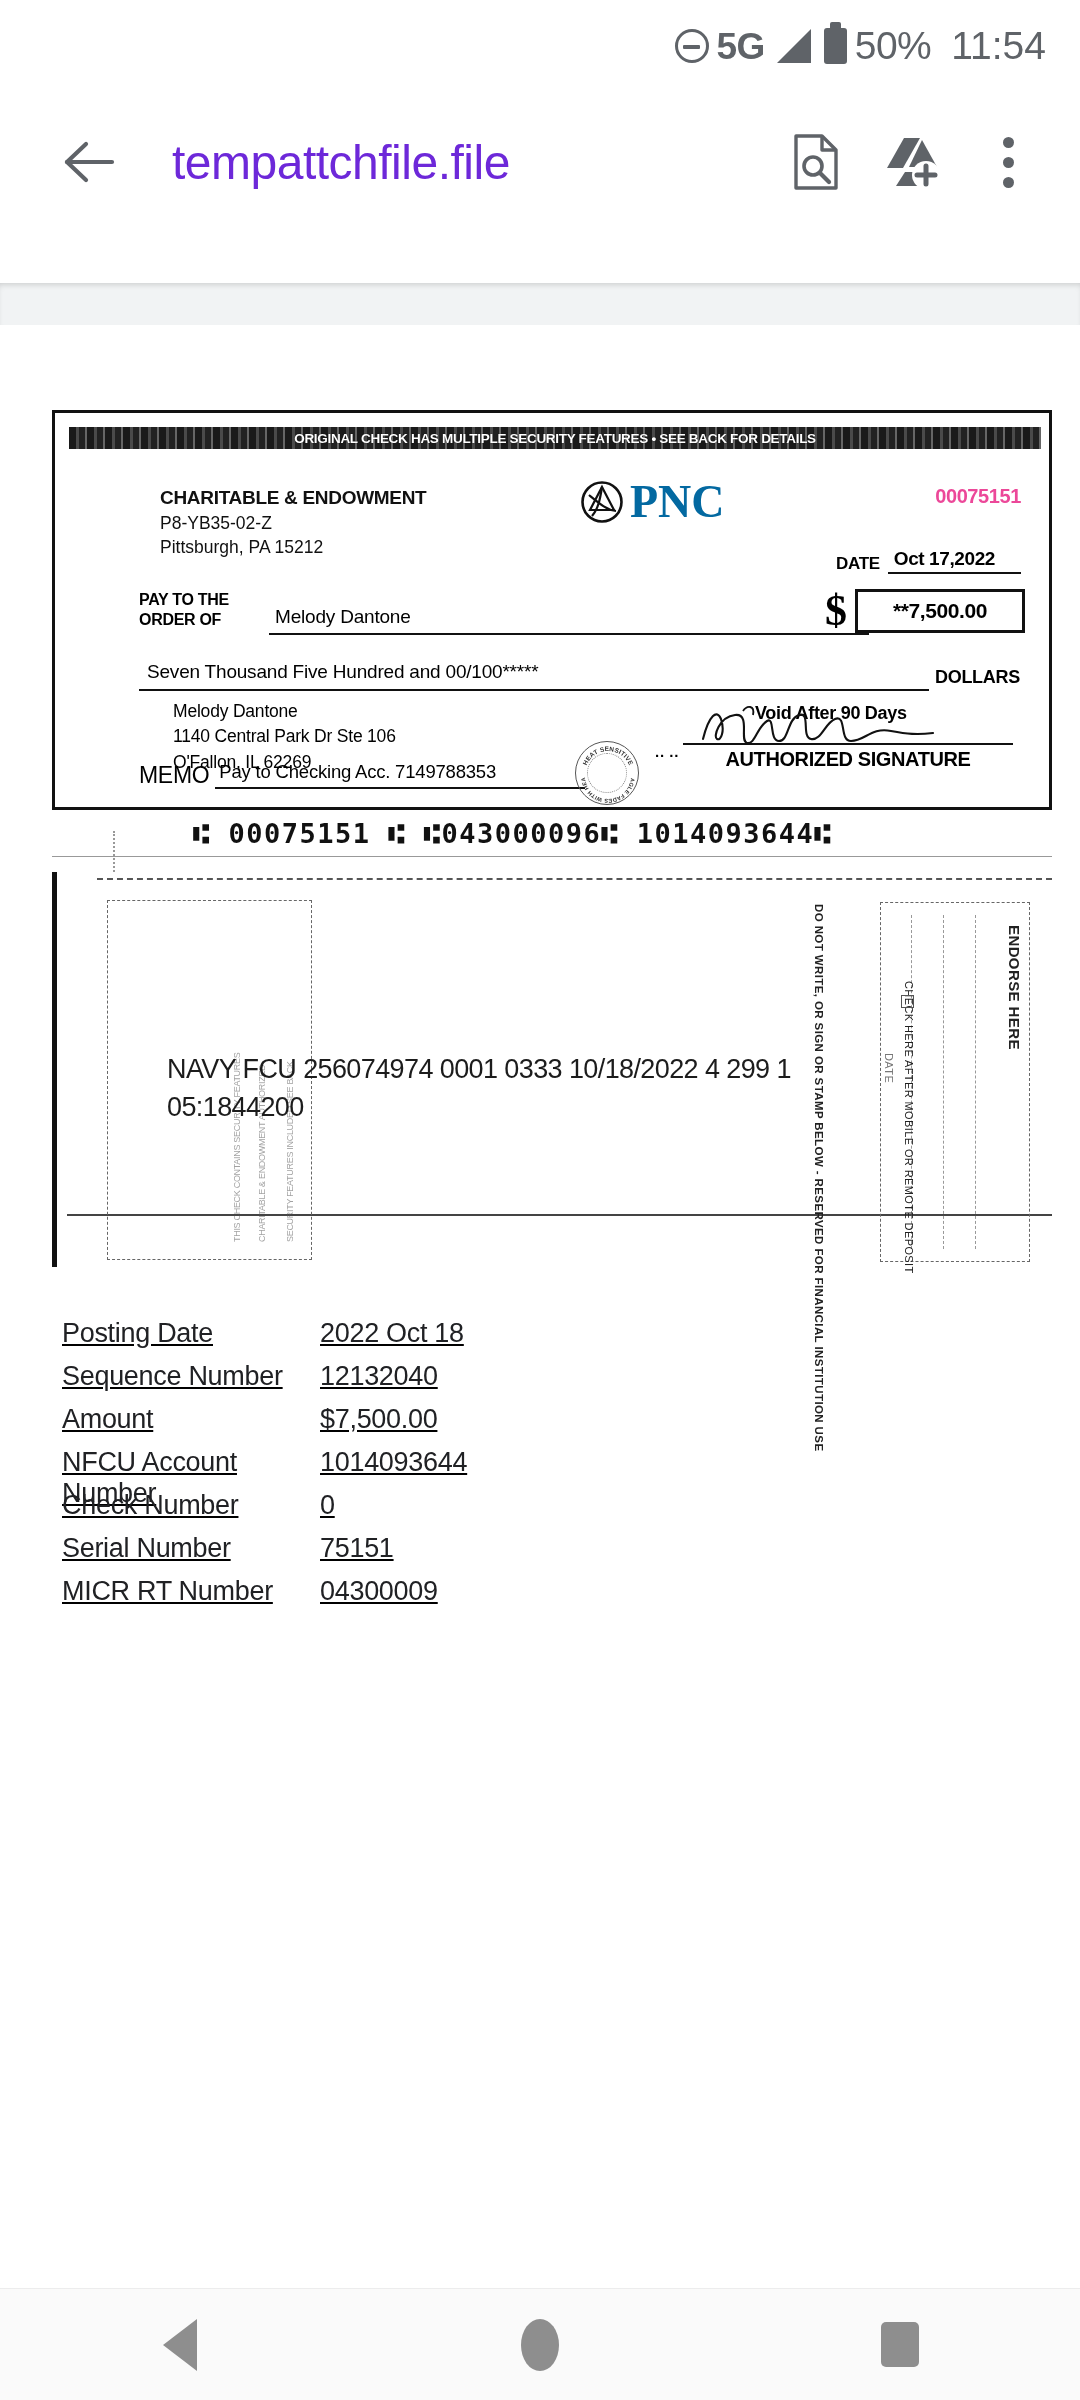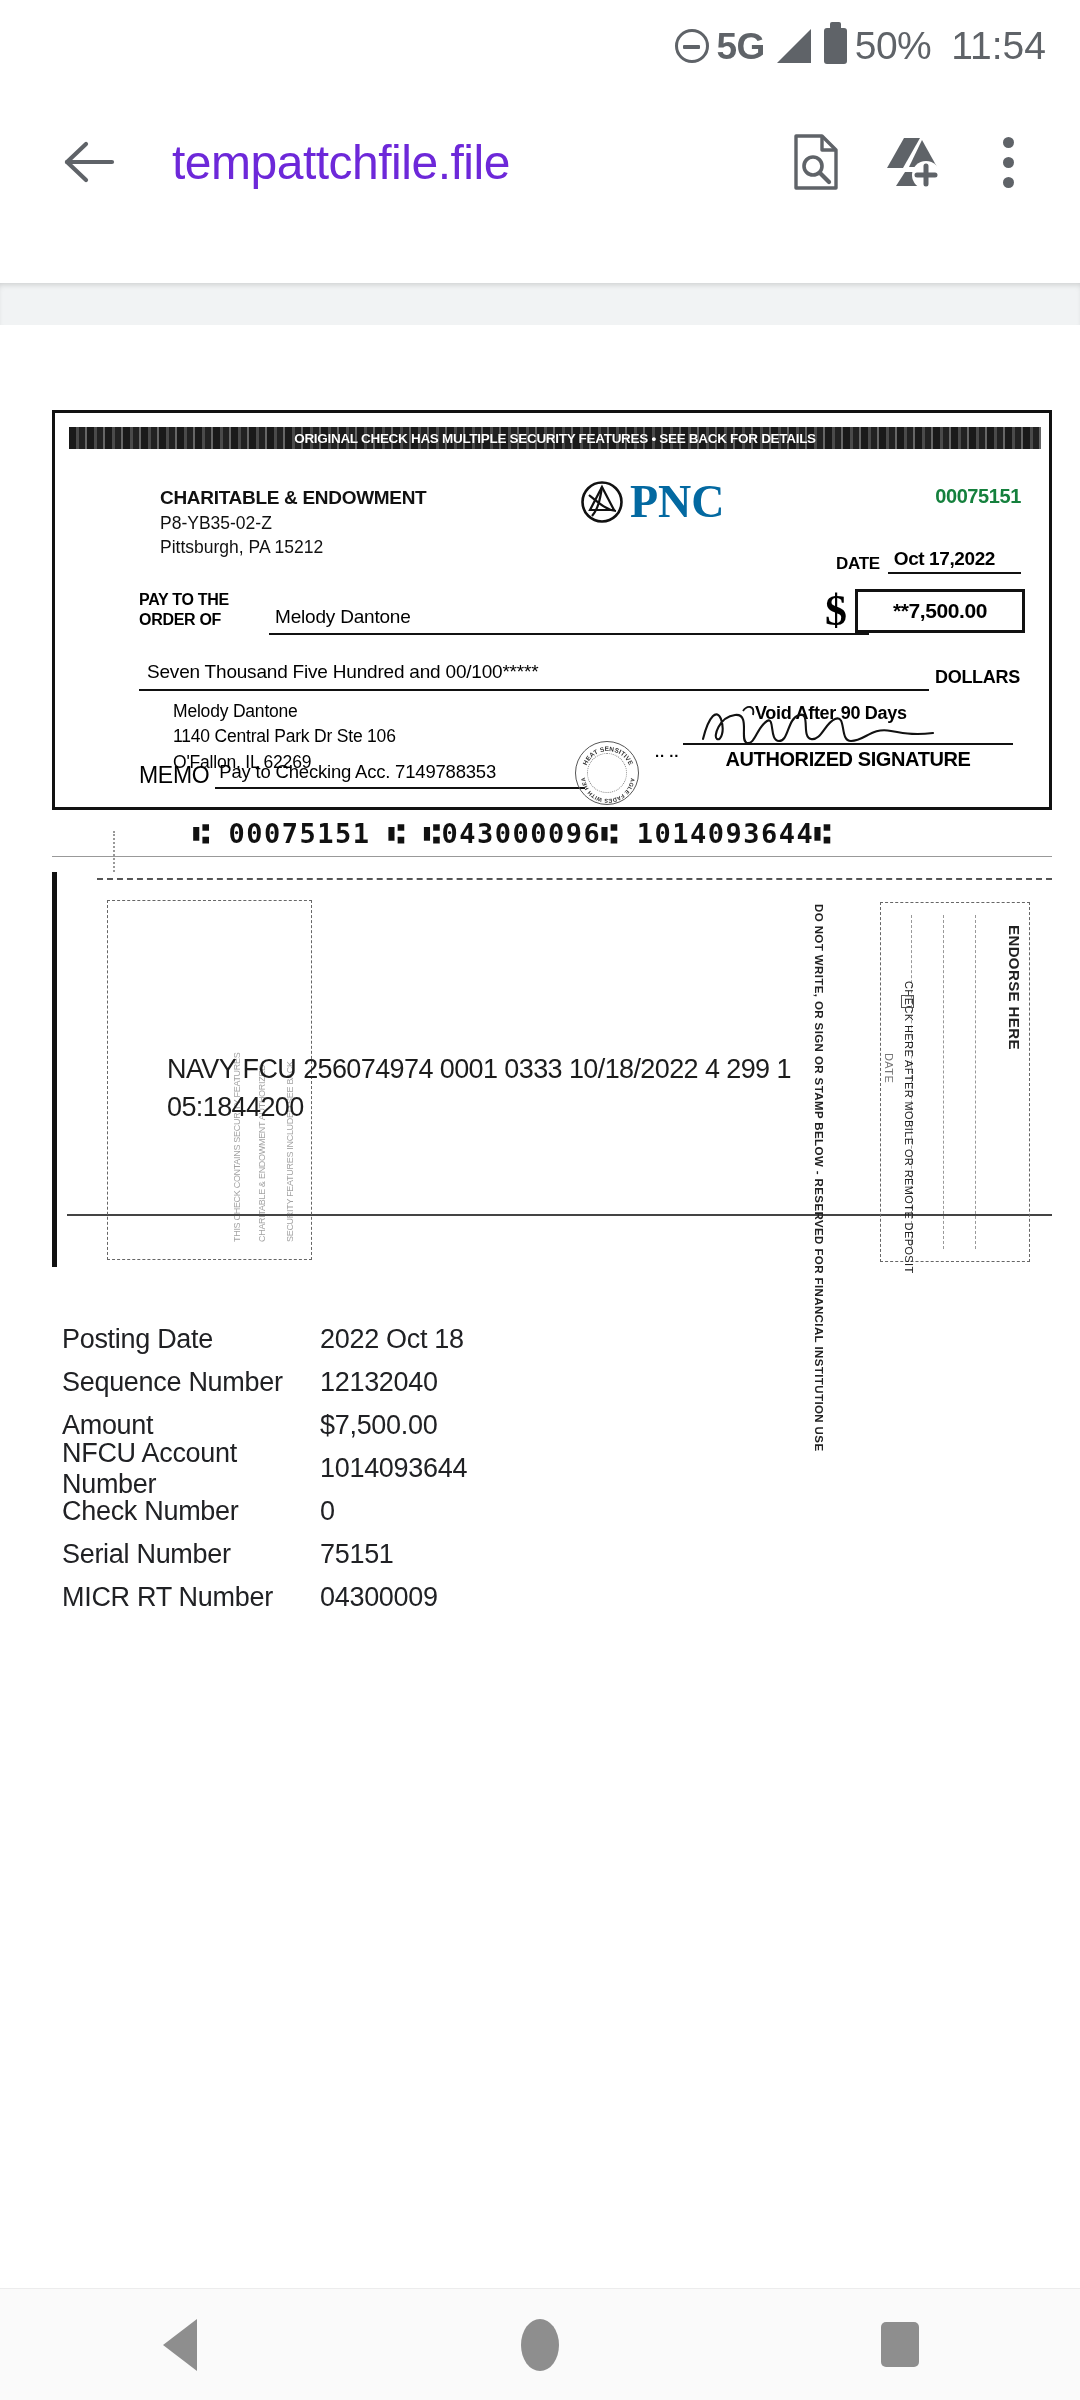--- a/index.html
+++ b/index.html
@@ -72,21 +72,21 @@
   .payer {
     position:absolute; left: 105px; top: 72px; line-height: 1.38;
     font-size: 17.5px; color:#111; font-weight: 400;
   }
   .payer .nm { font-weight: bold; font-size: 19px; letter-spacing: -0.3px; }
   .pnc { position:absolute; left: 525px; top: 66px; display:flex; align-items:center; gap: 6px; }
   .pnc-mark { width: 44px; height: 44px; }
   .pnc-word { font-family:"Liberation Serif", serif; font-size: 46px; font-weight: 700;
      color:#0369a1; letter-spacing: 0px; line-height:1; }
   .chknum { position:absolute; right: 28px; top: 72px; font-size: 20px; font-weight: bold;
-     letter-spacing:-0.4px; color:#15803d; }
+     letter-spacing:-0.4px; color:#ec4899; }
   .dateline { position:absolute; right: 28px; top: 135px; display:flex; align-items:flex-end; gap:8px; }
   .dateline .lbl { font-size: 17px; font-weight:bold; letter-spacing:-0.3px; }
   .dateline .val { font-size: 19px; font-weight: bold; border-bottom: 2px solid #111;
      padding: 0 26px 2px 6px; letter-spacing:-0.4px; }
 
   .payto { position:absolute; left: 84px; top: 185px; width: 820px; }
   .payto .lab { position:absolute; left:0; top:-8px; font-size:16px; font-weight:bold;
      line-height: 1.25; letter-spacing:-0.3px; }
   .payto .val { position:absolute; left: 130px; top: 8px; width: 600px;
      font-size: 19px; border-bottom: 2.5px solid #111; padding-bottom: 5px; padding-left:6px;
@@ -156,21 +156,21 @@
   }
   .endorse-panel {
     position:absolute; right: 22px; top: 30px; width: 150px; height: 360px;
     border: 1.5px dashed #666;
   }
   .ep-line { position:absolute; width: 1.5px; top: 12px; bottom: 12px;
      border-left: 1.5px dashed #999; }
 
   
   .details { position:absolute; left: 62px; top: 1318px; width: 700px; }
-  .drow { display:flex; align-items:center; height: 43px; }
+  .drow { display:flex; align-items:flex-start; height: 43px; text-decoration: underline; }
   .dlabel { width: 258px; font-size: 27px; color: #202124; letter-spacing:-0.3px; }
   .dvalue { font-size: 27px; color: #202124; letter-spacing:-0.3px; }
 
   
   .navbar {
     position:absolute; left:0; bottom:0; width: 1080px; height: 112px;
     background: #fafafa; border-top: 1px solid #ececec;
     display:flex; align-items:center; justify-content: space-around;
   }
   .nav-btn { width: 150px; height: 112px; display:flex; align-items:center; justify-content:center; }

